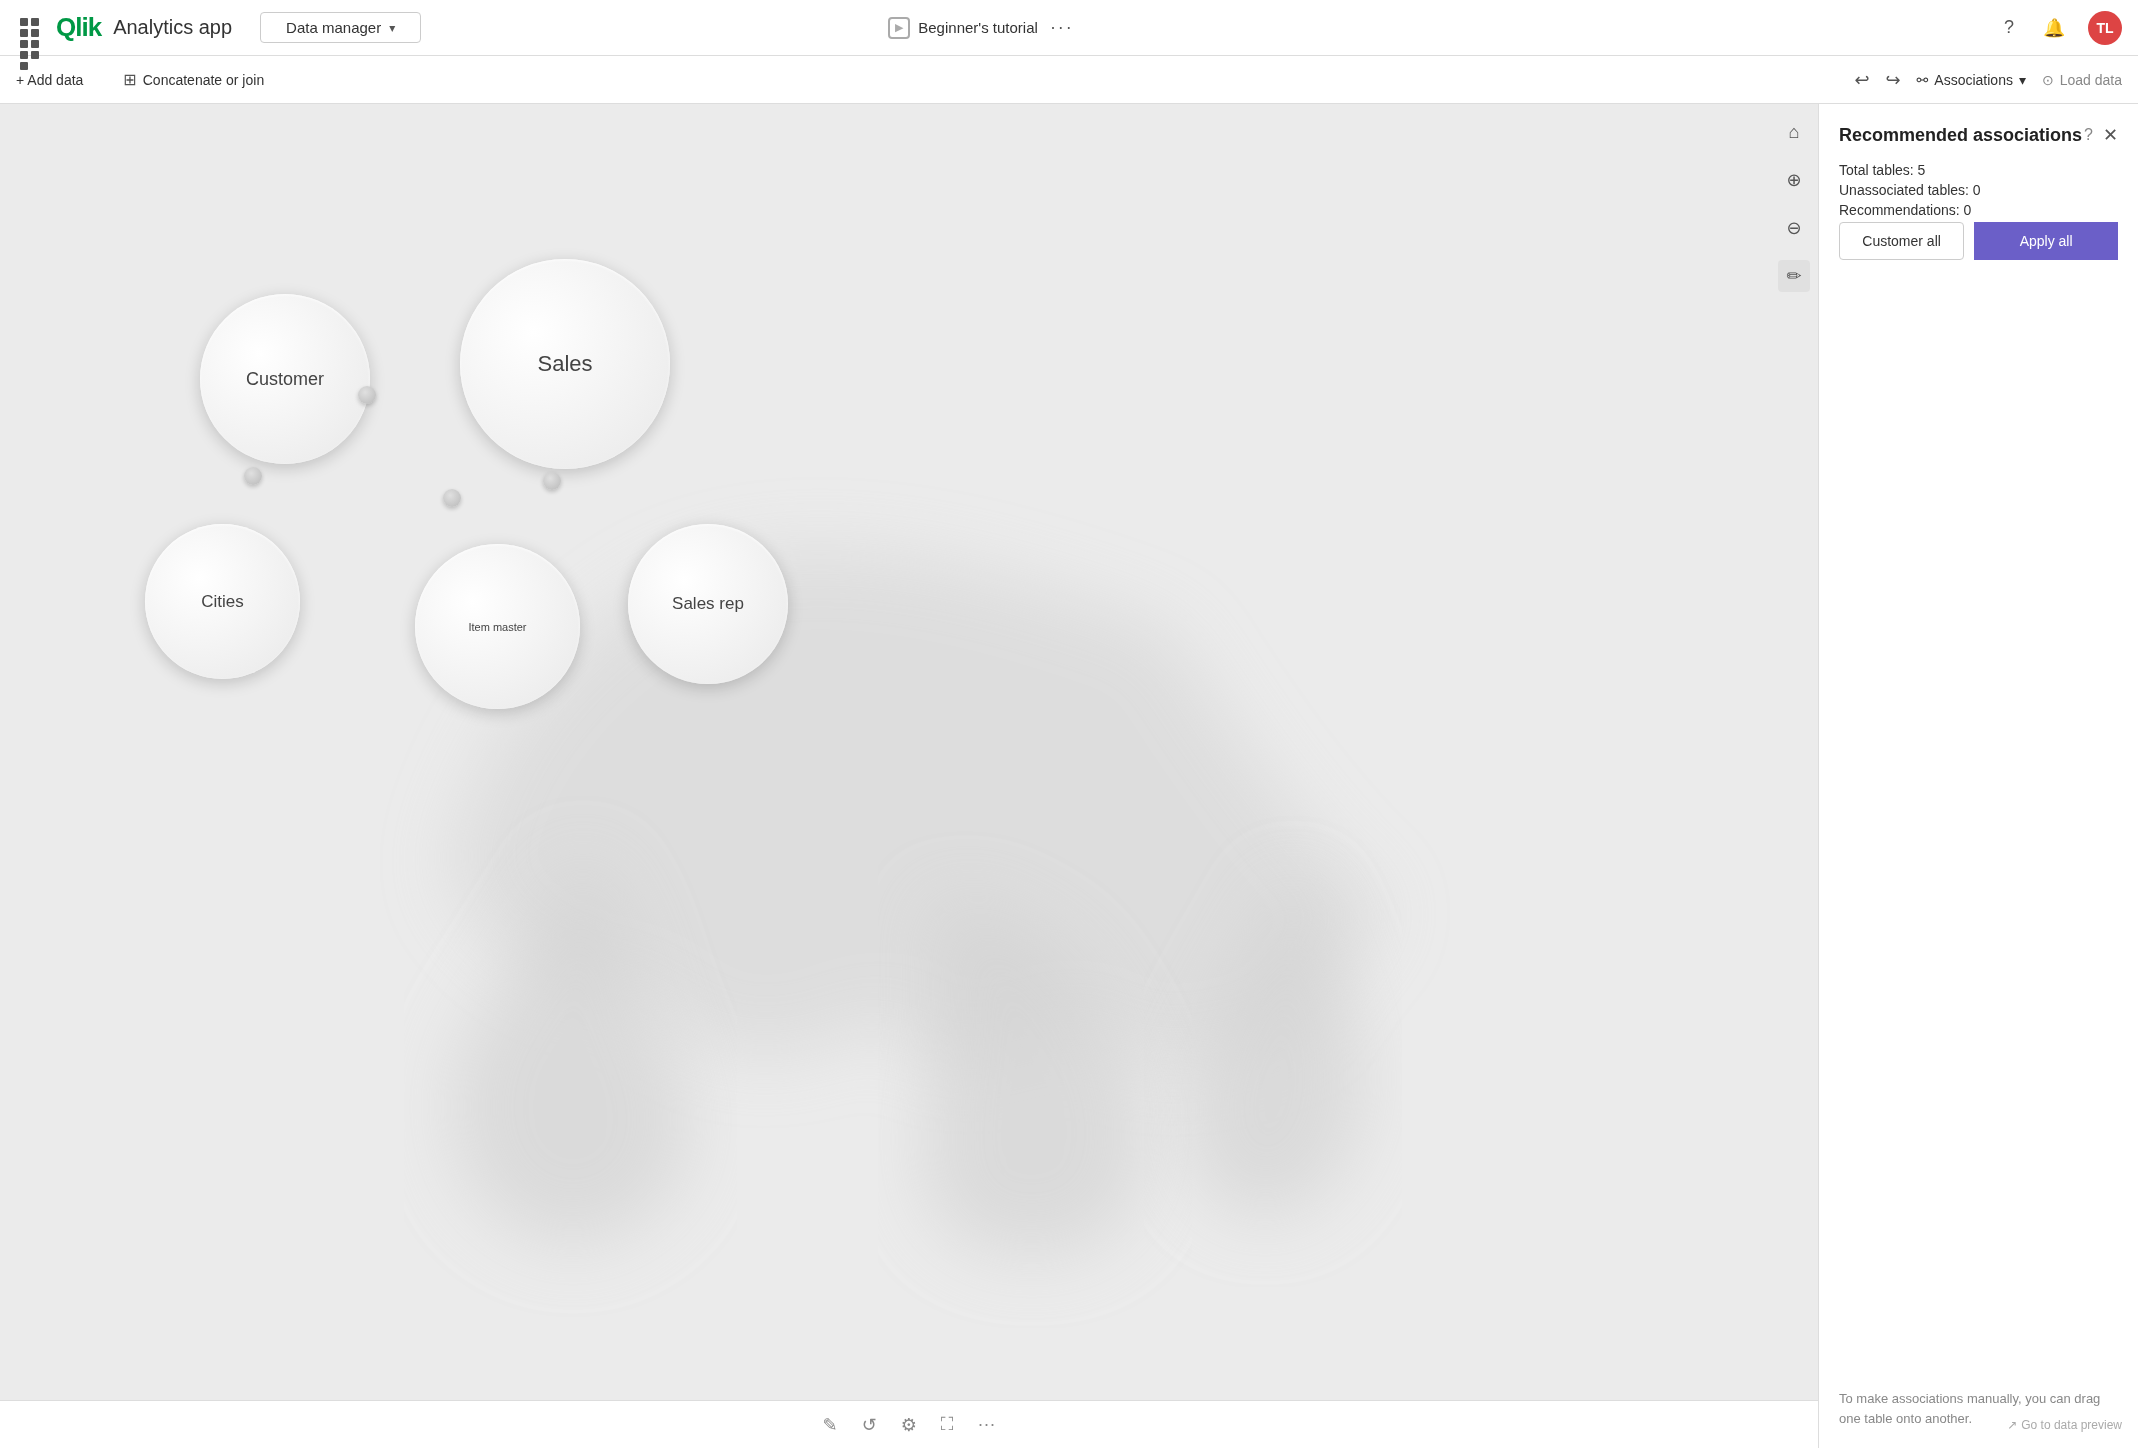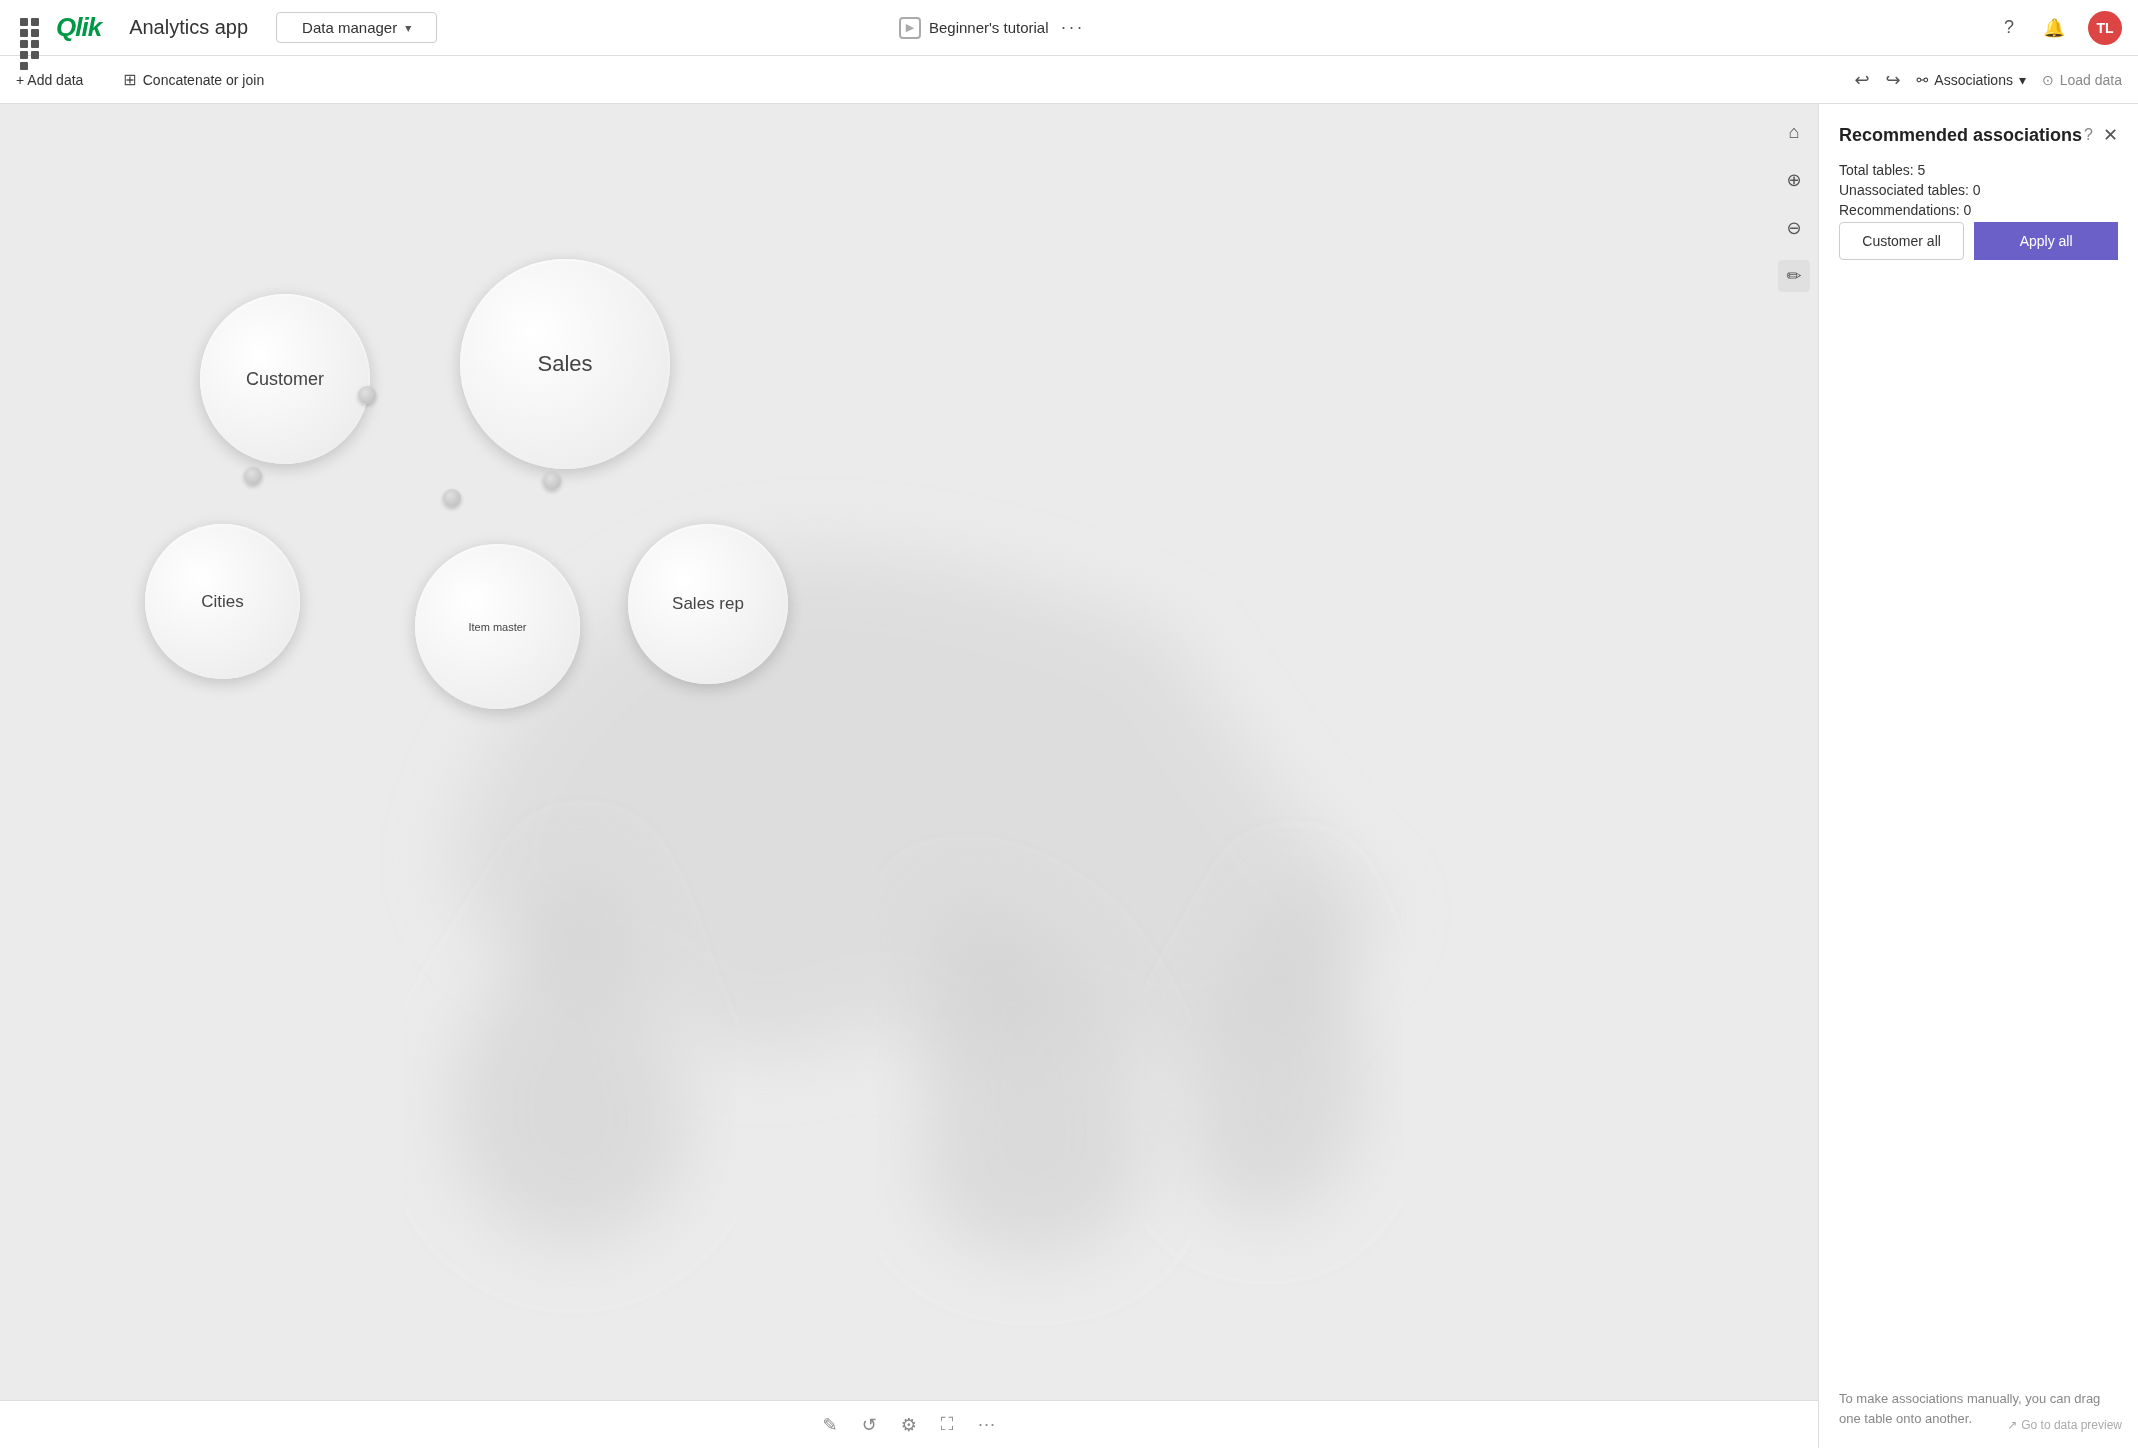--- a/index.html
+++ b/index.html
@@ -6,21 +6,21 @@
     body { font-family: 'Segoe UI', Arial, sans-serif; background: #f0f0f0; width: 2138px; height: 1448px; overflow: hidden; }
 
     
     .top-nav {
       display: flex; align-items: center; height: 56px;
       background: #fff; border-bottom: 1px solid #ddd;
       padding: 0 16px; gap: 12px; position: relative; z-index: 10;
     }
     .nav-grid-icon { width: 28px; height: 28px; display: flex; flex-wrap: wrap; gap: 3px; padding: 4px; cursor: pointer; }
     .nav-grid-icon span { width: 8px; height: 8px; background: #555; border-radius: 1px; }
-    .qlik-logo { font-size: 26px; font-weight: 700; color: #009845; letter-spacing: -1px; margin-right: 16px; font-style: italic; }
+    .qlik-logo { font-size: 26px; font-weight: 700; color: #009845; letter-spacing: -1px; margin-right: 0; }
     .app-title { font-size: 20px; color: #333; font-weight: 400; margin-right: 16px; }
     .dropdown-btn {
       display: flex; align-items: center; gap: 8px;
       border: 1px solid #ccc; border-radius: 4px;
       padding: 6px 25px; background: #fff; cursor: pointer;
       font-size: 15px; color: #333;
     }
     .dropdown-btn .chevron { font-size: 12px; color: #555; }
     .nav-center { display: flex; align-items: center; gap: 12px; margin: 0 auto; }
     .tutorial-btn { display: flex; align-items: center; gap: 8px; font-size: 15px; color: #333; cursor: pointer; }

